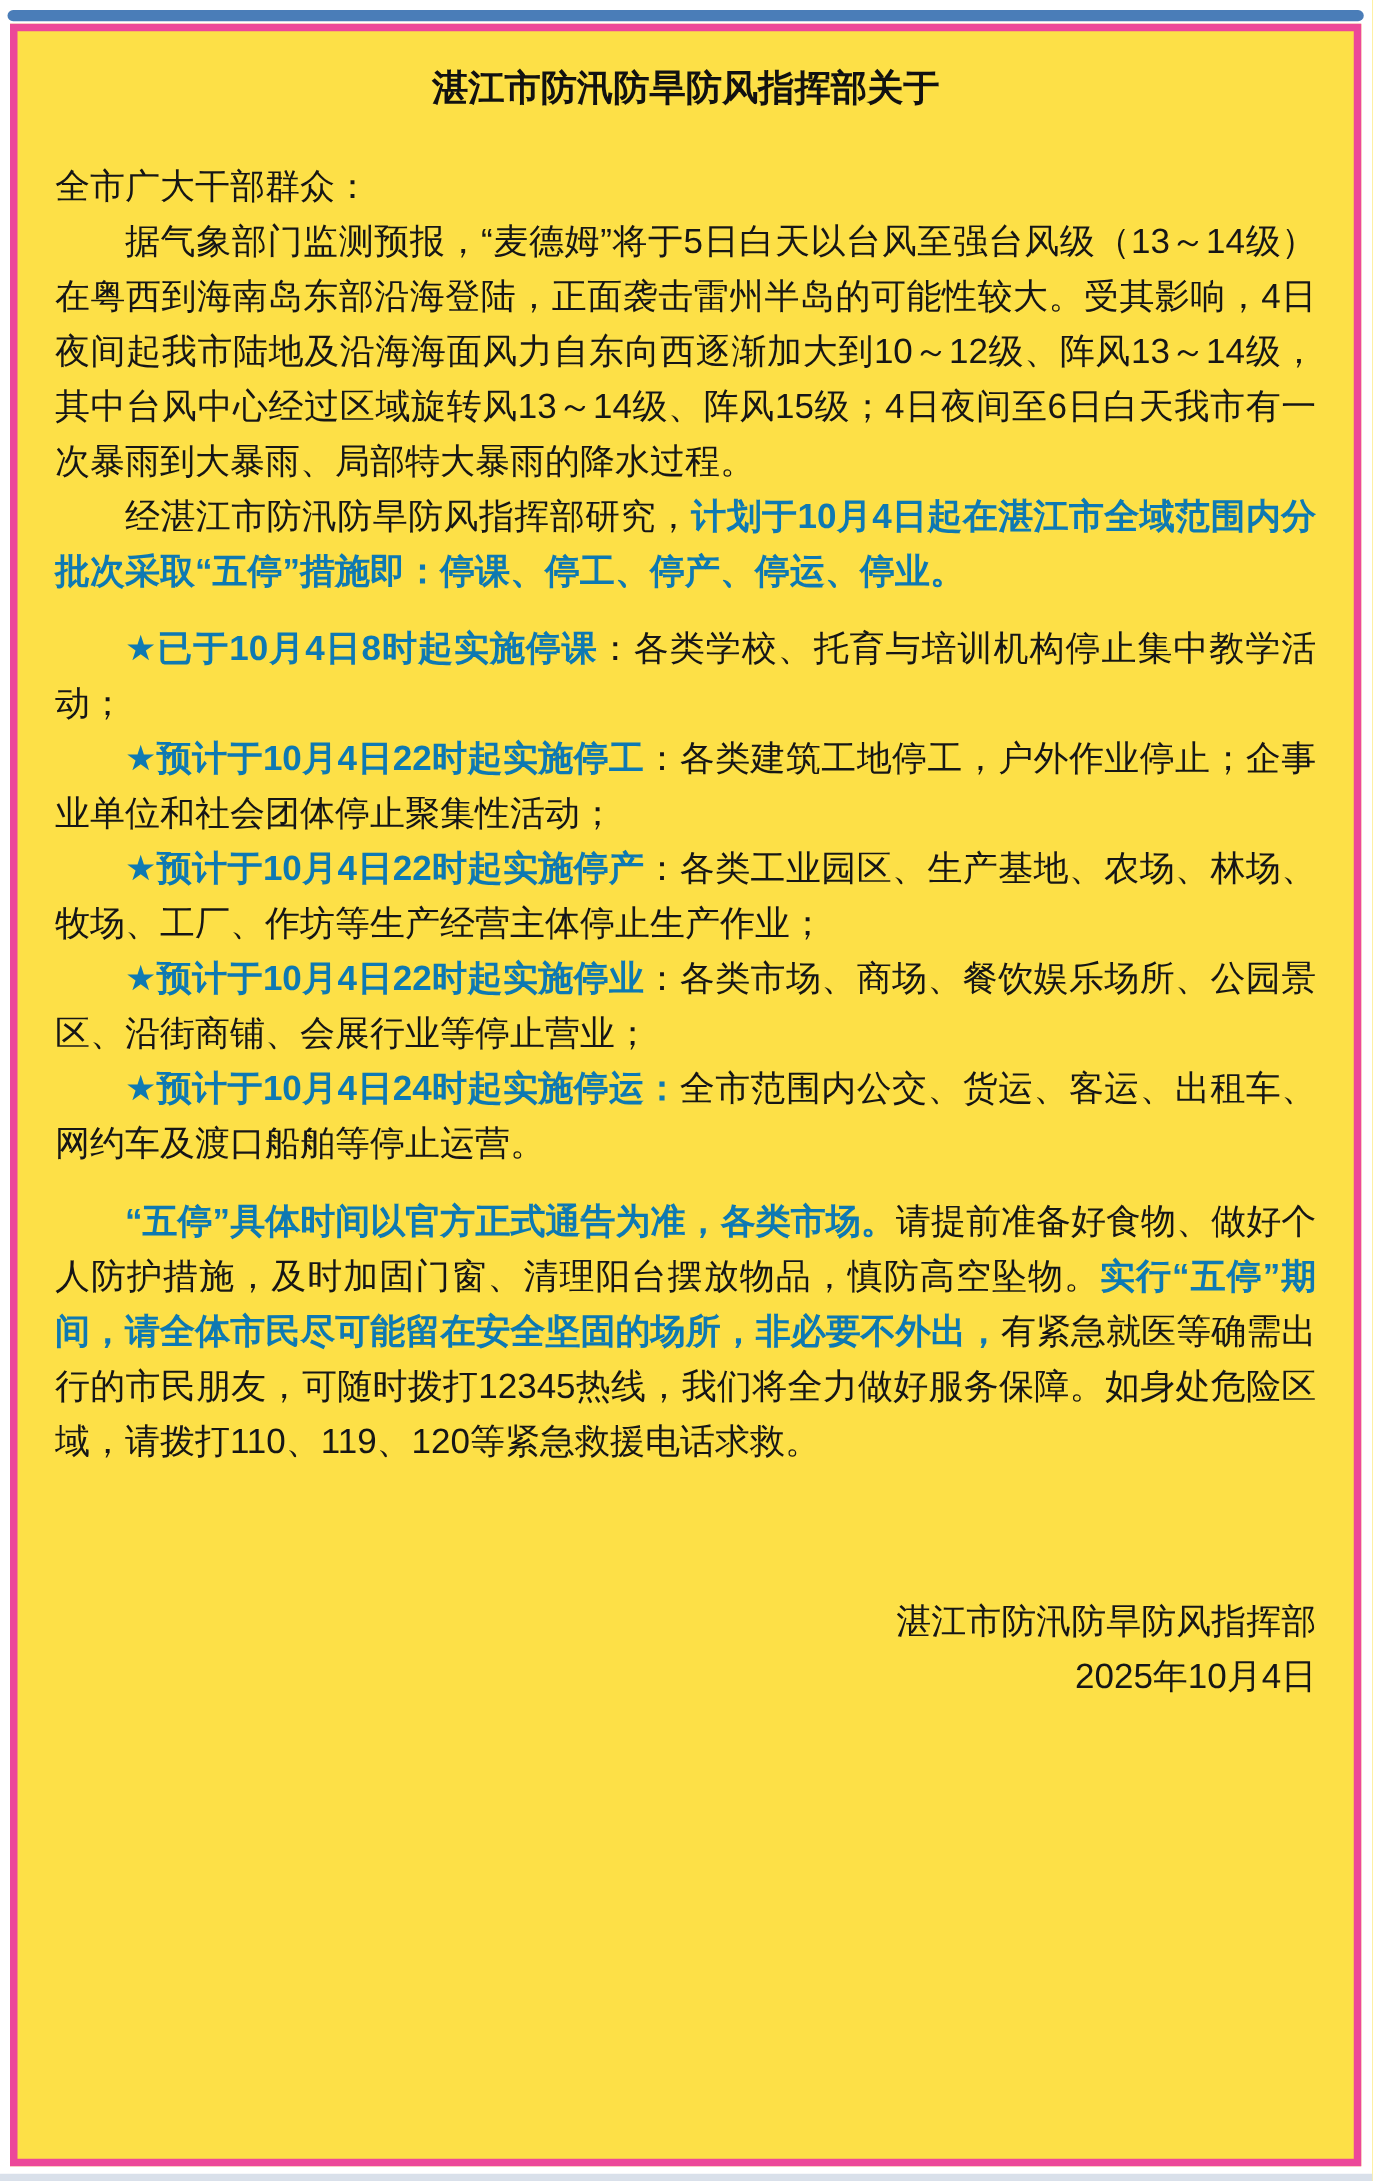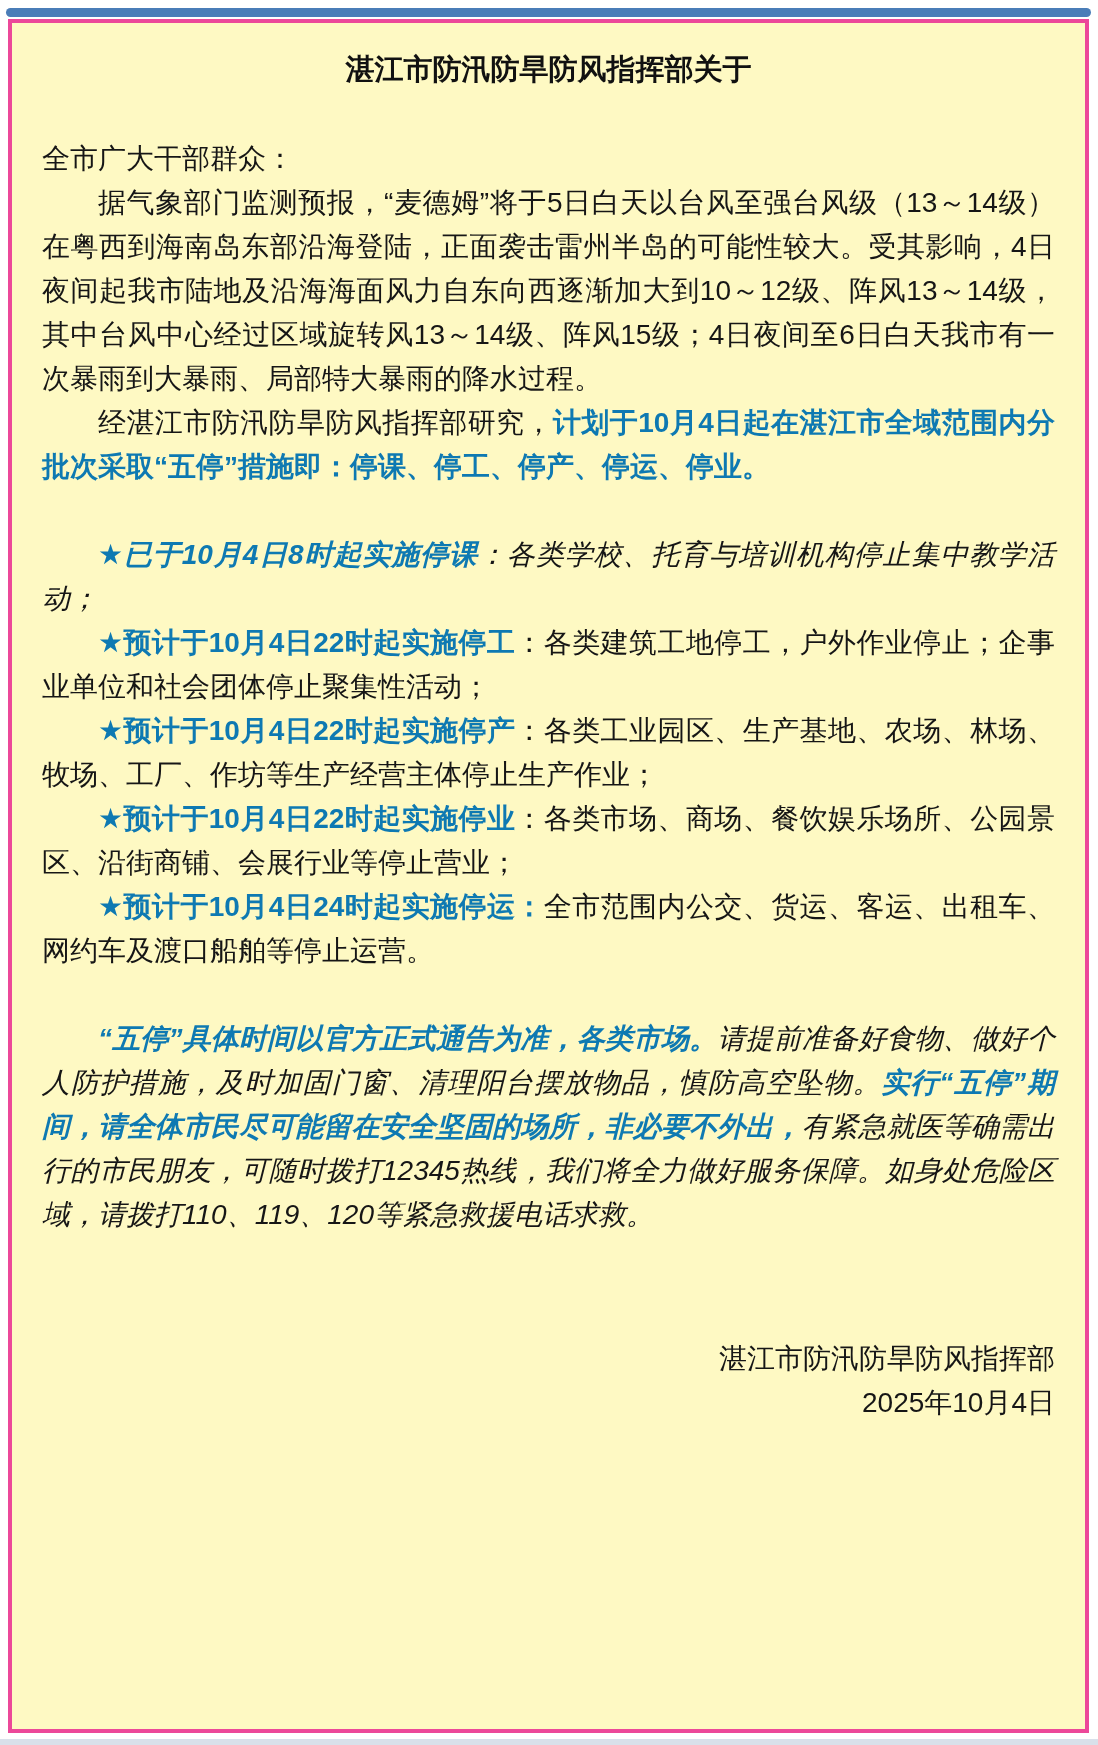--- a/index.html
+++ b/index.html
@@ -9,38 +9,38 @@
     font-family:"Liberation Sans","DejaVu Sans",sans-serif;
     position:relative;
     overflow:hidden;
   }
   .top-bar {
     position:absolute; top:8px; left:6px; right:7px; height:9px;
     background:#4a7db8; border-radius:5px;
   }
   .doc-frame {
     position:absolute; top:19px; left:8px; right:9px; bottom:12px;
-    border:4px solid #ec4899;
+    border:6px solid #ec4899;
     padding:26px 30px 18px 30px;
     box-sizing:border-box;
-    background:#fef9c3;
+    background:#fde047;
   }
   .doc-title {
     text-align:center;
     font-size:29px; font-weight:bold;
     line-height:40px;
     color:#111111;
   }
   .body-text {
     font-size:28px; line-height:44px; color:#161616;
     text-align:justify;
   }
-  .salutation { margin-top:48px; }
+  .salutation { margin-top:36px; }
   .indent { text-indent:56px; }
-  .gap-top { margin-top:44px;font-style:italic; }
+  .gap-top { margin-top:18px; }
   .seg { }
   .seg.blue { color:#0e79b2; font-weight:bold; }
   .signature-block {
     margin-top:100px;
     text-align:right;
     font-size:28px; line-height:44px; color:#161616;
   }
   .bottom-strip {
     position:absolute; bottom:0; left:0; width:100%; height:6px;
     background:#d9e0ea;

